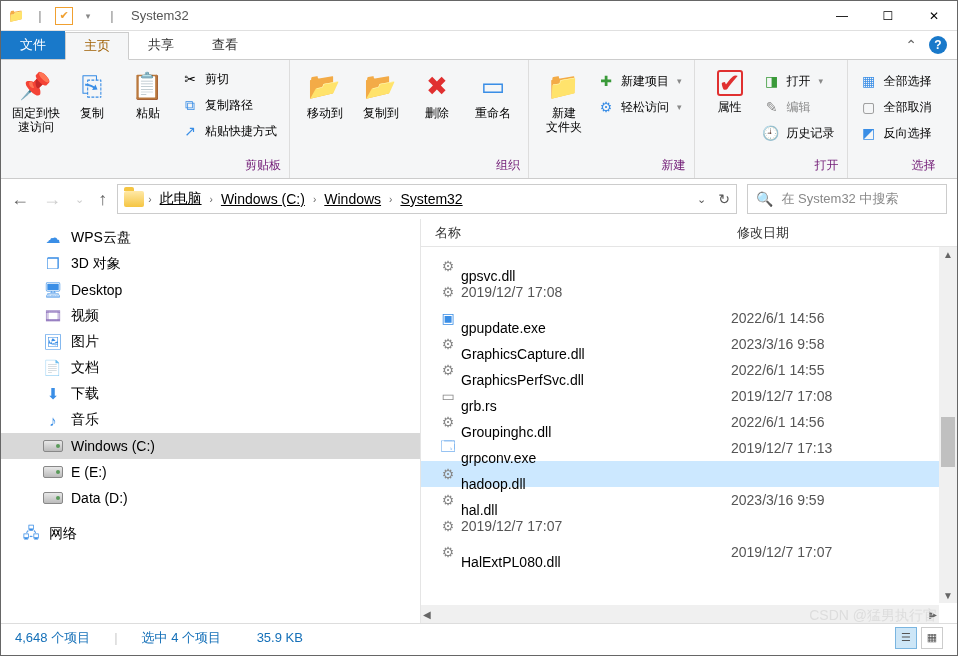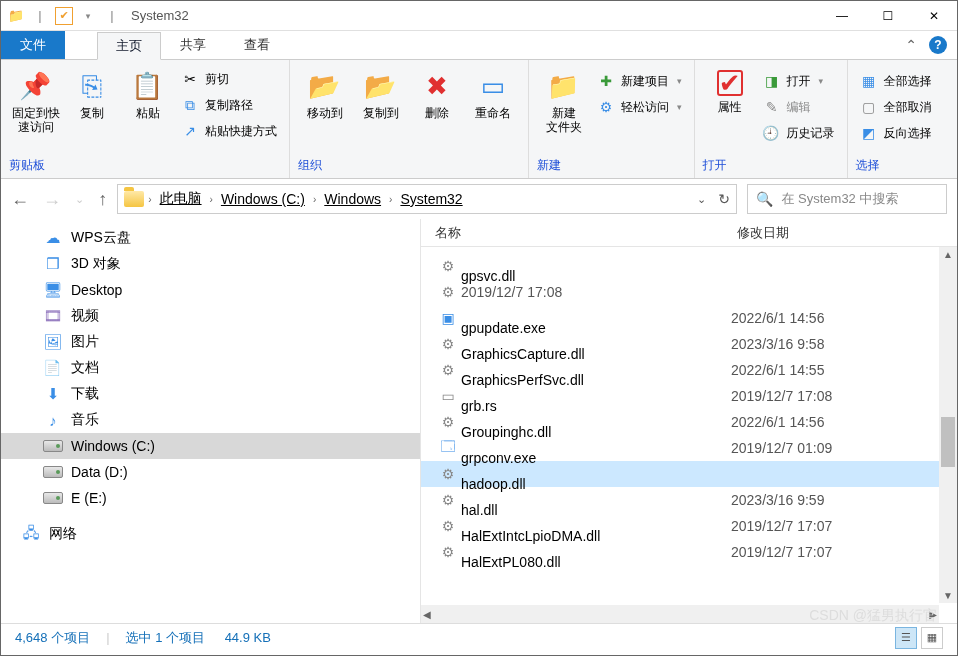--- a/index.html
+++ b/index.html
@@ -10,29 +10,29 @@
 .titlebar-left { display: flex; align-items: center; padding-left: 6px; gap: 6px; }
 .qat-icon { width: 18px; height: 18px; display: flex; align-items: center; justify-content: center; }
 .title-text { margin-left: 4px; color: #555; }
 .titlebar-right { margin-left: auto; display: flex; }
 .win-btn { width: 46px; height: 30px; display: flex; align-items: center; justify-content: center; font-size: 12px; }
 
 
 .ribbon-tabs { height: 28px; display: flex; align-items: stretch; background: #fff; }
 .ribbon-tab { padding: 12px 18px; display: flex; align-items: center; font-size: 13px; color: #333; border: 1px solid transparent; }
 .ribbon-tab.file { background: #1979ca; color: #fff; }
-.ribbon-tab.active { border: 1px solid #ccc; border-bottom: 1px solid #f5f6f7; color: #0f172a; position: relative; top: 1px; background: #f5f6f7; margin-left: 32px;}
+.ribbon-tab.active { border: 1px solid #ccc; border-bottom: 1px solid #f5f6f7; color: #a16207; position: relative; top: 1px; background: #f5f6f7;}
 .ribbon-right { margin-left: auto; display: flex; align-items: center; padding-right: 10px; gap: 12px; color: #666;}
 .help-circle { width: 18px; height: 18px; border-radius: 50%; background: #1979ca; color: #fff; display: flex; align-items: center; justify-content: center; font-size: 12px; font-weight: bold;}
 
 
 .ribbon { height: 120px; background: #f5f6f7; border: 1px solid #ccc; border-left: none; border-right: none; display: flex; }
 .ribbon-group { border-right: 1px solid #ddd; display: flex; flex-direction: column; padding: 4px 8px 2px 8px; }
 .ribbon-group-content { flex: 1; display: flex; align-items: flex-start; gap: 2px; }
-.ribbon-group-label { text-align: left; font-size: 12px; color: #1d4ed8; padding: 2px 0; }
+.ribbon-group-label { text-align: right; font-size: 12px; color: #701a75; padding: 2px 0; }
 .big-btn { display: flex; flex-direction: column; align-items: center; justify-content: flex-start; width: 54px; padding-top: 6px; gap: 4px; font-size: 12px; text-align: center; line-height: 14px; }
 .big-btn .ic { width: 32px; height: 32px; display: flex; align-items: center; justify-content: center; font-size: 26px; }
 .small-btns { display: flex; flex-direction: column; gap: 4px; padding-top: 4px; }
 .small-btn { display: flex; align-items: center; gap: 6px; font-size: 12px; padding: 2px 4px; white-space: nowrap; }
 .small-btn .ic { width: 18px; height: 18px; display: flex; align-items: center; justify-content: center; font-size: 14px; }
 .new-side { display: flex; flex-direction: column; gap: 4px; padding-top: 6px; }
 
 
 .navrow { height: 40px; display: flex; align-items: center; padding: 0 10px; gap: 10px; }
 .nav-arrows { display: flex; align-items: center; gap: 14px; color: #666; font-size: 18px; }
@@ -60,21 +60,21 @@
 .file-row { display: flex; align-items: center; height: 26px; font-size: 14px; }
 .file-row.sel { background: #cce8ff; }
 .file-row .fic { width: 26px; display: flex; align-items: center; justify-content: center; margin-left: 14px; font-size: 14px;}
 .file-row .fname { width: 270px; margin-top: 20px; }
 .file-row .fdate { flex: 1; color: #555; }
 .scrollbar-v { position: absolute; right: 0; top: 28px; bottom: 20px; width: 18px; background: #f0f0f0; display:flex; flex-direction:column; align-items:center; justify-content:space-between; color:#666; font-size:10px; padding:2px 0;}
 .scrollbar-v .thumb { position:absolute; top:170px; width:14px; height:50px; background:#c0c0c0; left:2px;}
 .scrollbar-h { position: absolute; left: 0; right: 18px; bottom: 0; height: 18px; background: #f0f0f0; display:flex; align-items:center; justify-content:space-between; color:#666; font-size:10px; padding:0 2px;}
 
 
-.statusbar { height: 28px; border-top: 1px solid #ddd; display: flex; align-items: center; padding: 0 14px; font-size: 13px; color: #1570b8; gap: 8px; }
+.statusbar { height: 28px; border-top: 1px solid #ddd; display: flex; align-items: center; padding: 0 14px; font-size: 13px; color: #1570b8; gap: 16px; }
 .status-sep { color: #ccc; margin: 0 8px; }
 .status-right { margin-left: auto; display: flex; gap: 4px; }
 .view-btn { width: 22px; height: 22px; border: 1px solid #ccc; display: flex; align-items: center; justify-content: center; font-size: 11px; color: #555;}
 .view-btn.active { background: #cde6f7; border-color: #7ab5e0;}
 
 .watermark { position: absolute; right: 20px; bottom: 30px; color: #ddd; font-size: 14px; pointer-events: none; }
 
 
 .c-blue{color:#3a8ee6;} .c-orange{color:#f0a030;} .c-red{color:#e03030;} .c-green{color:#3a9a3a;} .c-gray{color:#888;} .c-yellow{color:#f5c542;} .c-purple{color:#7a5ab0;}
 .folder-icon{width:20px;height:16px;background:linear-gradient(#ffe9a8,#f5c542);border-radius:2px;position:relative;display:inline-block;}
@@ -303,27 +303,27 @@
       <div class="side-item sel sub">
         <span class="ic ">
           <span class="drive-icon"></span>
         </span>
         <span>Windows (C:)</span>
       </div>
       <div class="side-item sub">
         <span class="ic ">
           <span class="drive-icon"></span>
         </span>
-        <span>Data (D:)</span>
+        <span>E (E:)</span>
       </div>
       <div class="side-item sub">
         <span class="ic ">
           <span class="drive-icon"></span>
         </span>
-        <span>E (E:)</span>
+        <span>Data (D:)</span>
       </div>
       <div class="side-item" style="padding-left: 20px; margin-top: 10px;">
         <span class="ic c-blue">🖧</span>
         <span>网络</span>
       </div>
     </div>
   <div class="filepane">
     <div class="col-headers">
       <div class="col-name">名称</div>
       <div class="col-date">修改日期</div>
@@ -359,34 +359,33 @@
           <span class="fdate">2019/12/7 17:08</span>
         </div>
         <div class="file-row">
           <span class="fic c-gray">⚙</span>
           <span class="fname">Groupinghc.dll</span>
           <span class="fdate">2022/6/1 14:56</span>
         </div>
         <div class="file-row">
           <span class="fic c-blue">🗔</span>
           <span class="fname">grpconv.exe</span>
-          <span class="fdate">2019/12/7 01:09</span>
+          <span class="fdate">2019/12/7 17:13</span>
         </div>
         <div class="file-row sel">
           <span class="fic c-gray">⚙</span>
           <span class="fname">hadoop.dll</span>
         </div>
         <div class="file-row">
           <span class="fic c-gray">⚙</span>
           <span class="fname">hal.dll</span>
           <span class="fdate">2023/3/16 9:59</span>
         </div>
         <div class="file-row">
           <span class="fic c-gray">⚙</span>
-          <span class="fname">HalExtIntcLpioDMA.dll</span>
           <span class="fdate">2019/12/7 17:07</span>
         </div>
         <div class="file-row">
           <span class="fic c-gray">⚙</span>
           <span class="fname">HalExtPL080.dll</span>
           <span class="fdate">2019/12/7 17:07</span>
         </div>
       </div>
     <div class="scrollbar-v">
       <span>▲</span>
@@ -396,22 +395,22 @@
     <div class="scrollbar-h">
       <span>◀</span>
       <span>▶</span>
     </div>
   </div>
 </div>
 
 <div class="statusbar">
   <span>4,648 个项目</span>
   <span class="status-sep">|</span>
-  <span>选中 1 个项目</span>
+  <span>选中 4 个项目</span>
   <span>&nbsp;</span>
-  <span>44.9 KB</span>
+  <span>35.9 KB</span>
   <div class="status-right">
     <div class="view-btn active">☰</div>
     <div class="view-btn">▦</div>
   </div>
 </div>
 
 <div class="watermark">CSDN @猛男执行官</div>
 
 </body></html>

